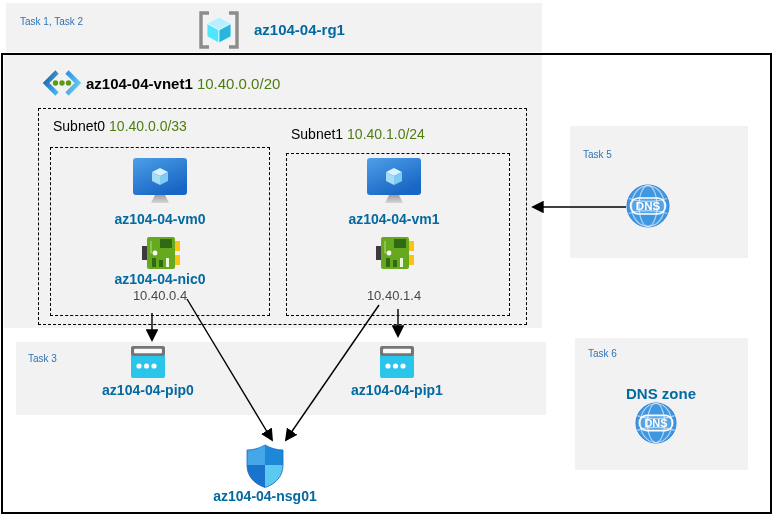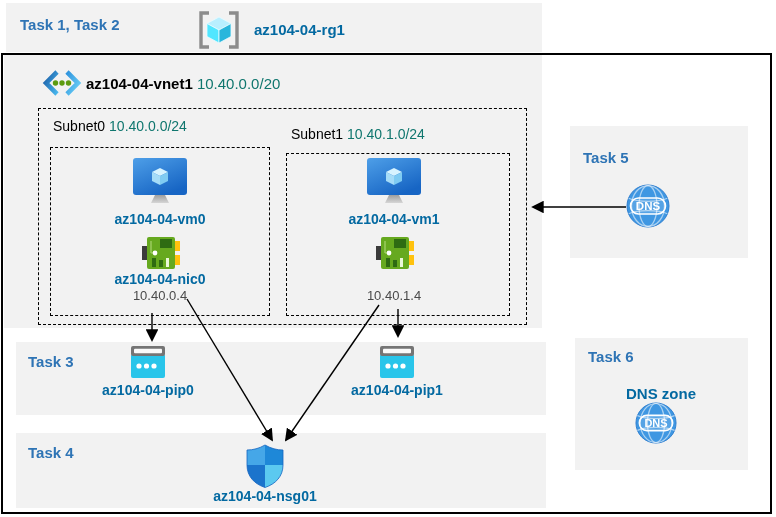--- a/index.html
+++ b/index.html
@@ -5,25 +5,25 @@
   html,body{margin:0;padding:0;background:#fff;}
   .canvas{
     position:relative;width:776px;height:517px;background:#fff;overflow:hidden;
     font-family:"Liberation Sans","DejaVu Sans",sans-serif;color:#000;
   }
   .band{position:absolute;background:#F2F2F2;}
   .outer-box{position:absolute;left:1px;top:53px;width:771px;height:461px;
     border:2px solid #000;box-sizing:border-box;background:#fff;}
   .vnet-box{position:absolute;left:4px;top:55px;width:538px;height:273px;background:#F2F2F2;}
   .dashed{position:absolute;border:1px dashed #000;box-sizing:border-box;}
-  .task-label{position:absolute;font-weight:bold;font-size:15px;color:#2E74B5;white-space:nowrap;}
+  .task-label{position:absolute;font-weight:normal;font-size:10px;color:#2E74B5;white-space:nowrap;}
   .res-label{position:absolute;font-weight:bold;font-size:14px;color:#0369a1;text-align:center;white-space:nowrap;}
   .sub-label{position:absolute;font-size:14px;white-space:nowrap;}
   .sub-label b{font-weight:normal;}
-  .cidr{color:#0f766e;font-weight:normal;}
+  .cidr{color:#4d7c0f;font-weight:normal;}
   .ip-label{position:absolute;font-size:13px;color:#4a4a4a;text-align:center;white-space:nowrap;}
   .vnet-header{position:absolute;left:86px;top:75px;font-size:15px;white-space:nowrap;}
   .vnet-header b{font-weight:bold;}
   .icon{position:absolute;}
   .center140{width:140px;text-align:center;}
   svg{display:block;}
   .arrows{position:absolute;left:0;top:0;width:776px;height:517px;pointer-events:none;}
 </style>
 </head>
 <body>
@@ -71,21 +71,21 @@
     <b>az104-04-vnet1</b>
     <span class="cidr">10.40.0.0/20</span>
   </div>
 
   <div class="dashed" style="left:38px;top:108px;width:489px;height:217px;"></div>
   <div class="dashed" style="left:50px;top:147px;width:220px;height:169px;"></div>
   <div class="dashed" style="left:286px;top:153px;width:224px;height:163px;"></div>
 
   <div class="sub-label" style="left:53px;top:118px;">
     <b>Subnet0</b>
-    <span class="cidr">10.40.0.0/24</span>
+    <span class="cidr">10.40.0.0/33</span>
   </div>
   <div class="sub-label" style="left:291px;top:126px;">
     <b>Subnet1</b>
     <span class="cidr">10.40.1.0/24</span>
   </div>
 
   <div class="icon" style="left:132px;top:157px;">
     <svg width="56" height="50" viewBox="0 0 56 50">
       <defs>
         <linearGradient id="scr" x1="0" y1="0" x2="0.6" y2="1">
@@ -189,23 +189,20 @@
       <rect x="1" y="8" width="34" height="24" rx="2" fill="#29C5EA"></rect>
       <rect x="1" y="0" width="34" height="10" rx="2" fill="#757575"></rect>
       <rect x="4" y="2.8" width="28" height="4.4" rx="1" fill="#FAFAFA"></rect>
       <circle cx="9" cy="20" r="2.6" fill="#fff"></circle>
       <circle cx="16.5" cy="20" r="2.6" fill="#fff"></circle>
       <circle cx="24" cy="20" r="2.6" fill="#fff"></circle>
     </svg>
   </div>
   <div class="res-label center140" style="left:327px;top:382px;">az104-04-pip1</div>
 
-  <div class="band" style="left:16px;top:433px;width:530px;height:75px;">
-    <div class="task-label" style="left:12px;top:11px;">Task 4</div>
-  </div>
   <div class="icon" style="left:246px;top:444px;">
     <svg width="38" height="44" viewBox="0 0 38 44">
       <defs>
         <clipPath id="shieldclip">
           <path d="M19,1 C25,4.5 31,6 37,6 L37,21 C37,32.5 29.5,40 19,43.5 C8.5,40 1,32.5 1,21 L1,6 C7,6 13,4.5 19,1 Z"></path>
         </clipPath>
       </defs>
       <g clip-path="url(#shieldclip)">
         <rect x="0" y="0" width="19" height="21" fill="#45A7E8"></rect>
         <rect x="19" y="0" width="19" height="21" fill="#1E88D8"></rect>

